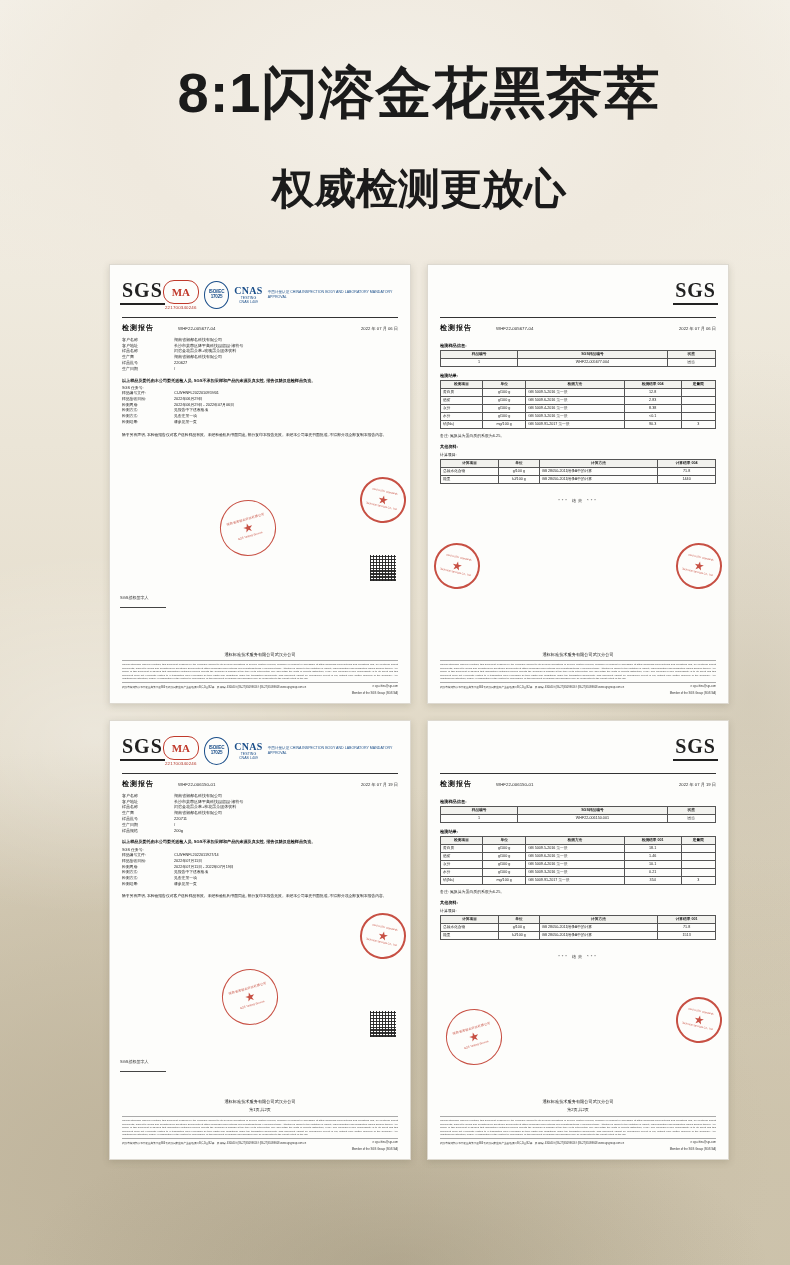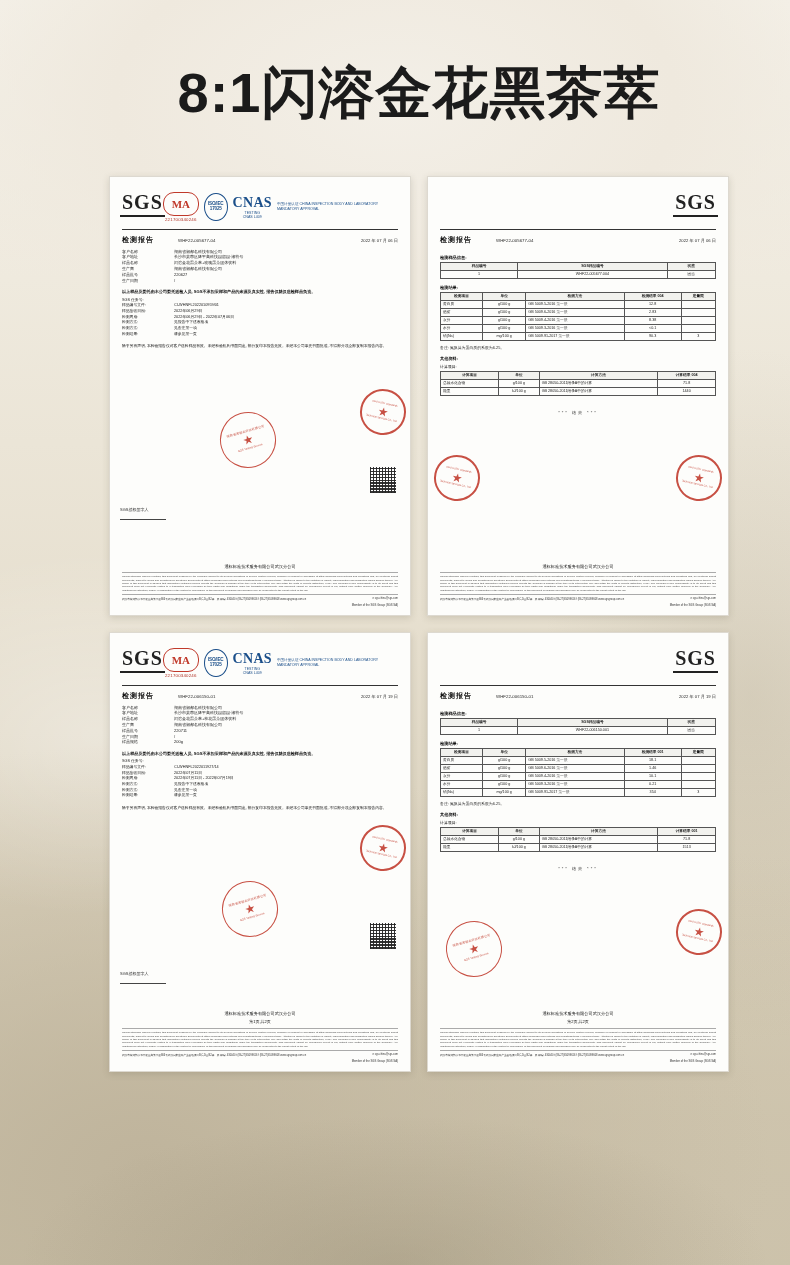--- a/index.html
+++ b/index.html
@@ -124,21 +124,21 @@
     font-size: 4.6px;
     font-weight: bold;
     display: flex;
     align-items: center;
     justify-content: center;
     text-align: center;
     line-height: 1.05;
     letter-spacing: -0.2px;
   }
   .badge-cnas {
-    font-size: 14px;
+    font-size: 10px;
     font-weight: bold;
     color: #1b4f8a;
     font-family: "Liberation Serif", serif;
     letter-spacing: 0.3px;
   }
   .badge-cnas-sub {
     font-size: 3.6px;
     color: #1b4f8a;
     text-align: center;
     letter-spacing: 0;
@@ -334,20 +334,21 @@
   }
 </style>
 </head>
 <body>
 
 <div class="page-bg"></div>
 
 <div class="content">
 
   <h1 class="headline">8:1闪溶金花黑茶萃</h1>
+  <h2 class="subheadline">权威检测更放心</h2>
 
   <div class="cert-grid">
 
     <div class="cert">
       <div class="head-row">
         <div class="sgs-logo">SGS</div>
         <div class="badges">
           <div>
             <div class="badge-ma">MA</div>
             <div class="ma-code">221700340246</div>

